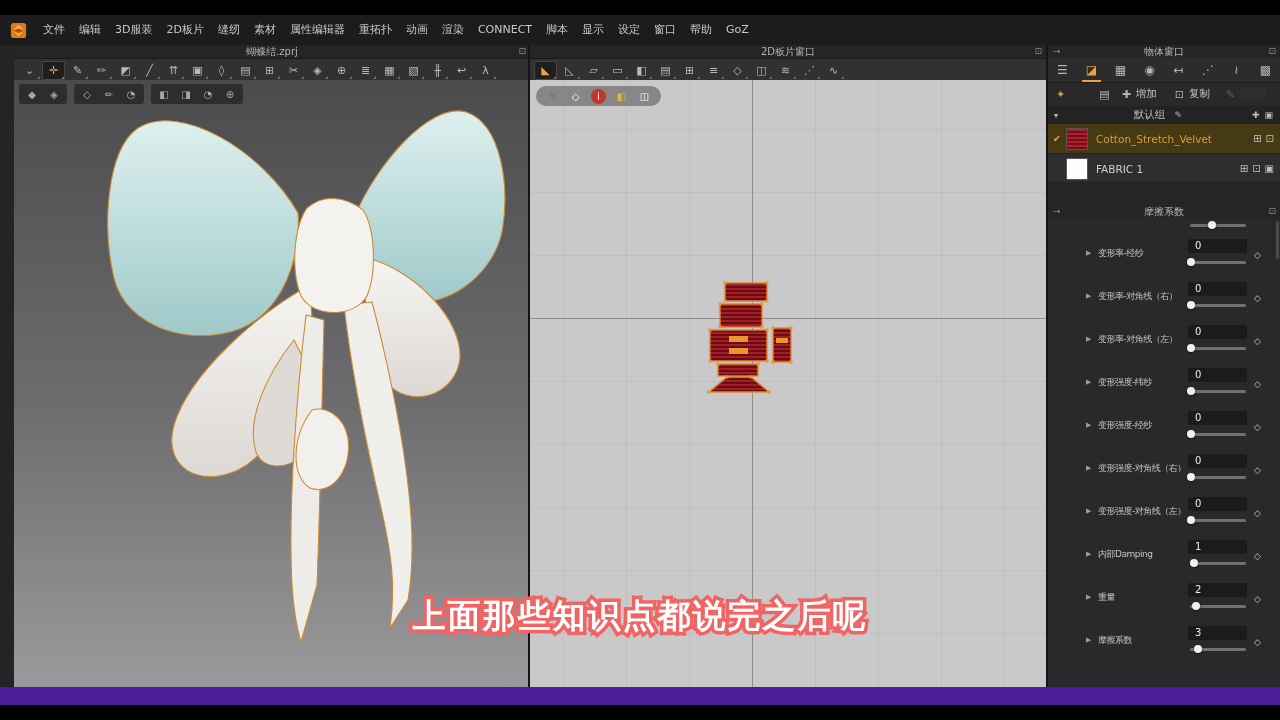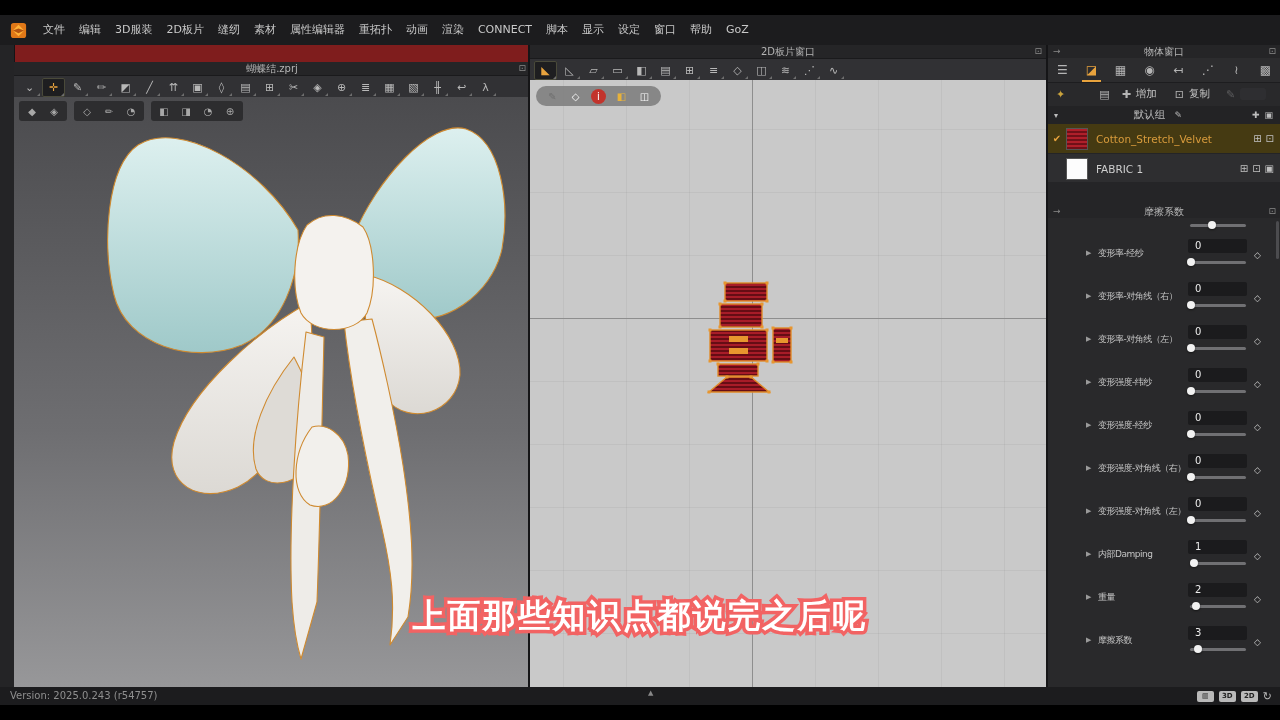--- a/index.html
+++ b/index.html
@@ -1,16 +1,16 @@
 <!DOCTYPE html>
 <html><head>
 <meta charset="utf-8">
 <style>
   html,body{margin:0;padding:0;background:#000;}
-  #app{position:relative;width:1280px;height:720px;overflow:hidden;background:#7f1d1d;
+  #app{position:relative;width:1280px;height:720px;overflow:hidden;background:#4c1d95;
        font-family:"DejaVu Sans","Liberation Sans",sans-serif;-webkit-font-smoothing:antialiased;}
   .abs{position:absolute;}
   
   .letterbox{left:0;width:1280px;background:#000;}
   
   #titlebar{top:15px;left:0;width:1280px;height:30px;background:#1c1c1e;display:flex;align-items:center;}
   #logo{width:19px;height:19px;margin:0 8px 0 9px;flex:0 0 auto;}
   .menu-item{color:#c9c9c9;font-size:11px;padding:0 7px;line-height:30px;cursor:default;}
   #tb-right{position:absolute;right:8px;top:0;height:30px;display:flex;align-items:center;gap:8px;}
   #greeting{color:#8f8f8f;font-size:11px;}
@@ -23,21 +23,21 @@
   .pane-hdr{height:13px;background:#252527;border-bottom:1px solid #1a1a1c;text-align:center;
             font-size:10px;line-height:13px;color:#b5b5b5;position:relative;}
   .pane-hdr .float-ic{position:absolute;right:4px;top:0;color:#8a8a8a;font-size:9px;line-height:13px;}
   .pane-hdr .dock-ic{position:absolute;left:5px;top:0;color:#8a8a8a;font-size:9px;line-height:13px;}
   .toolbar{height:22px;background:#313134;border-bottom:1px solid #1f1f21;display:flex;align-items:center;
            padding-left:4px;gap:1px;}
   .tool{width:23px;height:19px;display:flex;align-items:center;justify-content:center;color:#b8b8b8;
         font-size:11px;border-radius:2px;position:relative;}
   .tool.active{background:#1e1e20;color:#e8a33d;box-shadow:0 0 0 1px #4a4a3a inset;}
   .tool .corner{position:absolute;right:1px;bottom:1px;width:0;height:0;border-left:3px solid transparent;border-bottom:3px solid #6e6e6e;}
-  #vp3d{top:62px;left:14px;width:516px;height:642px;background:#2a2a2c;}
+  #vp3d{top:45px;left:14px;width:516px;height:642px;background:#2a2a2c;}
   #vp3d-canvas{top:35px;left:0;width:514px;height:607px;
       background:linear-gradient(180deg,#4b4b4e 0%,#6e6e71 55%,#9a9a9c 100%);}
   #quick3d{top:4px;left:5px;display:flex;}
   .qgroup{background:#2d2d2f;border-radius:3px;display:flex;gap:2px;padding:2px 3px;margin-right:7px;}
   .qicon{width:20px;height:16px;display:flex;align-items:center;justify-content:center;color:#a8a8a8;font-size:10px;}
   #divider1{top:45px;left:528px;width:2px;height:642px;background:#151517;}
   #vp2d{top:45px;left:530px;width:516px;height:642px;background:#2a2a2c;}
   #vp2d-canvas{top:35px;left:0;width:516px;height:607px;background:#c9c9c9;
       background-image:linear-gradient(rgba(0,0,0,0.045) 1px,transparent 1px),
                        linear-gradient(90deg,rgba(0,0,0,0.045) 1px,transparent 1px);
@@ -553,29 +553,19 @@
           </div>
         </div>
     <div class="pslider " style="left: 142px; top: 6px; width: 56px;">
           <div class="pthumb" style="left: calc(40% - 4px);"></div>
         </div>
       </div>
 
     <div class="abs" id="scrollthumb"></div>
   </div>
 
-  <div class="abs" id="statusbar">
-    <span id="version">Version: 2025.0.243 (r54757)</span>
-    <span id="expander">▲</span>
-    <div id="sb-right">
-        <div class="sb-btn">▥</div>
-        <div class="sb-btn">3D</div>
-        <div class="sb-btn">2D</div>
-        <div class="sb-glyph">↻</div>
-      </div>
-  </div>
 
   <div class="abs" id="subtitle">
     <span class="line back">上面那些知识点都说完之后呢</span>
     <span class="line front">上面那些知识点都说完之后呢</span>
   </div>
 
 </div>
 
 </body></html>

